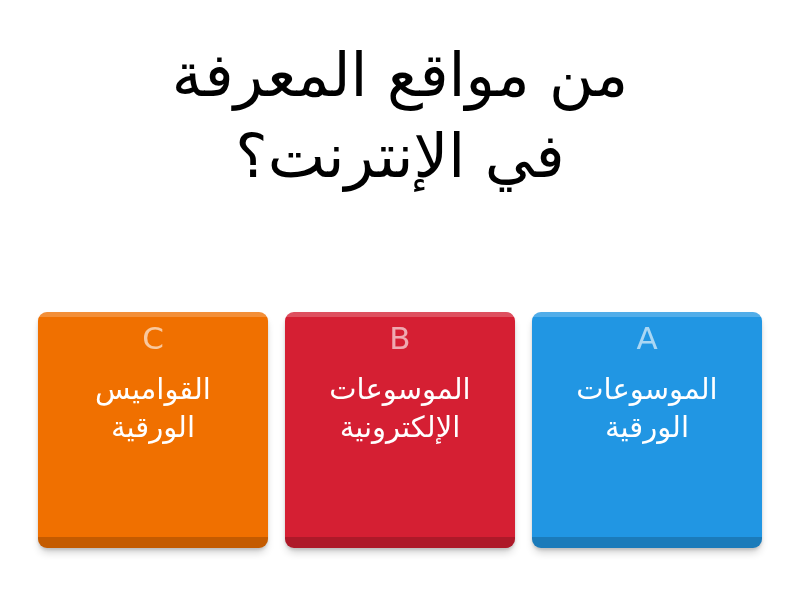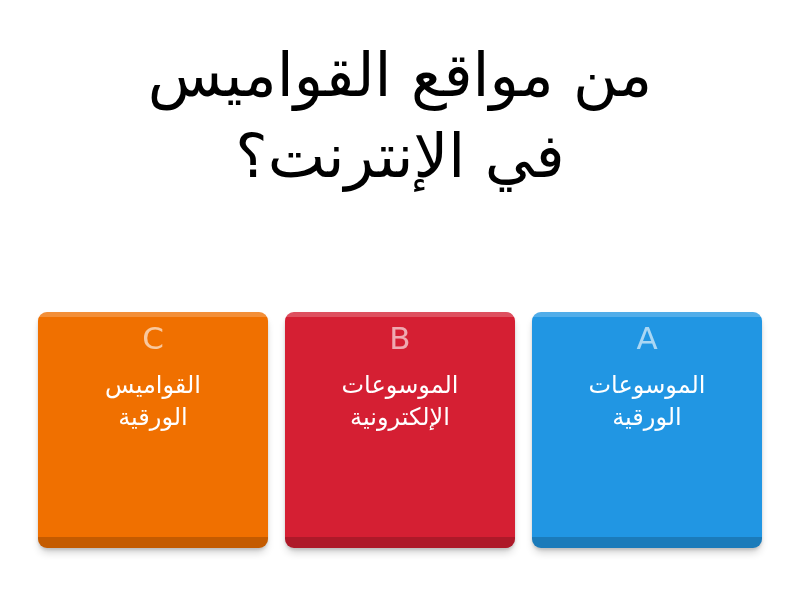--- a/index.html
+++ b/index.html
@@ -109,35 +109,35 @@
     direction: ltr;
     margin-bottom: 16px;
     font-family: "DejaVu Sans", "Liberation Sans", sans-serif;
     user-select: none;
   }
 
   .card-text {
     direction: rtl;
     text-align: center;
     color: #ffffff;
-    font-size: 24px;
+    font-size: 29px;
     line-height: 1.32;
     font-weight: 400;
     width: 206px;
     white-space: pre-line;
     font-family: "DejaVu Sans", "Liberation Sans", sans-serif;
   }
 </style>
 </head>
 <body>
 
 <div class="quiz-stage">
 
   <div class="question-area">
-    <div class="question-text">من مواقع القواميس
+    <div class="question-text">من مواقع المعرفة
 في الإنترنت؟</div>
   </div>
 
   <div class="answers-row">
 
     <div class="answer-card card-a">
       <div class="card-letter">A</div>
       <div class="card-text">الموسوعات
 الورقية</div>
     </div>

